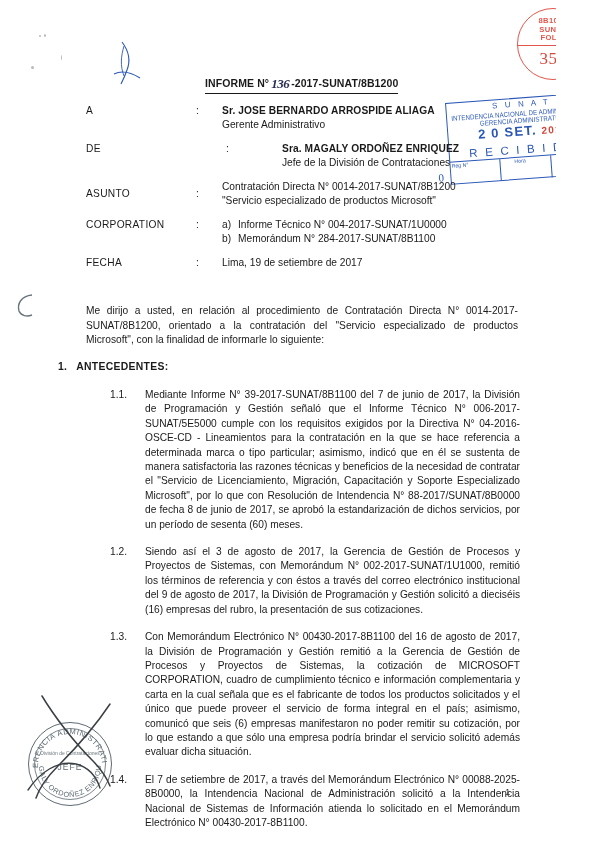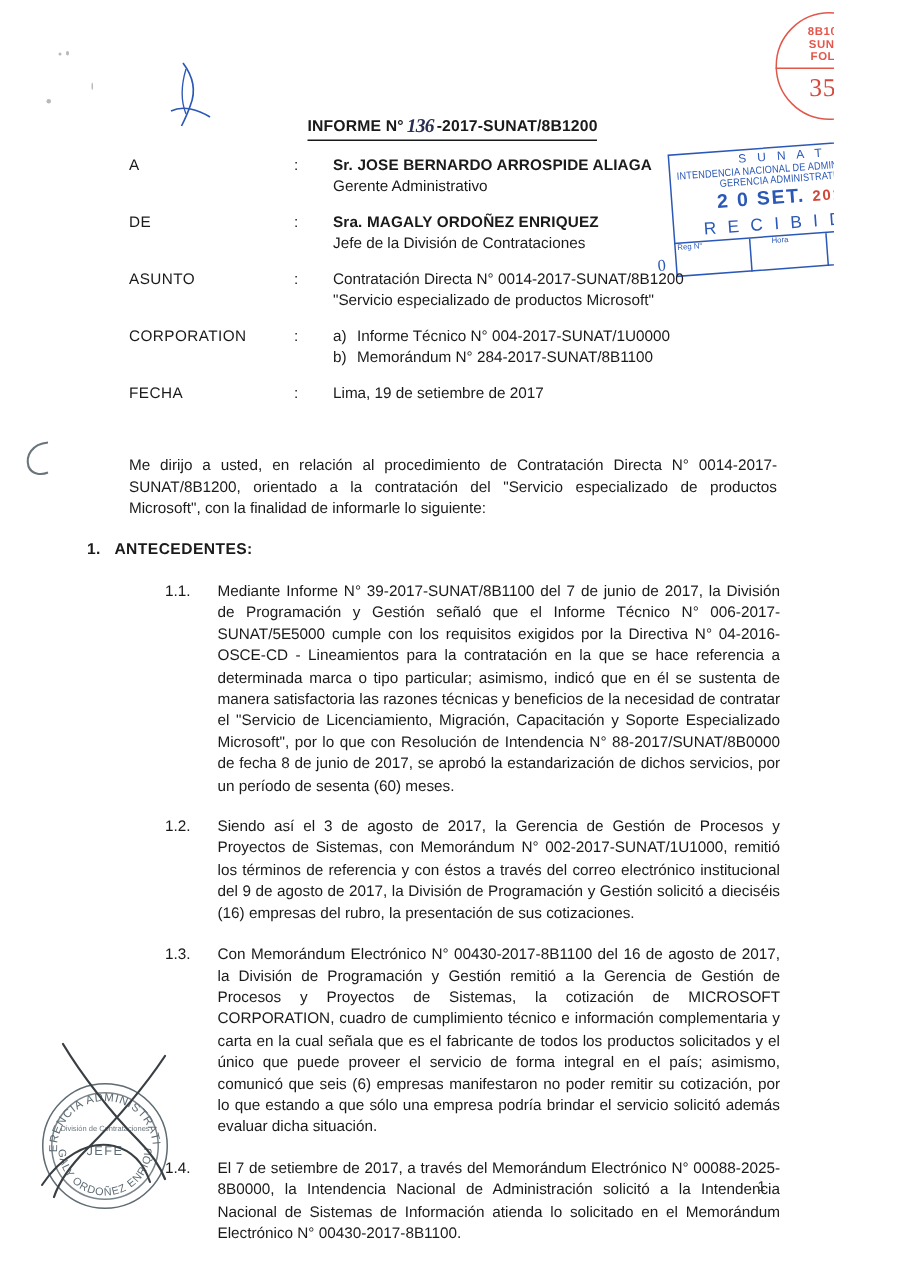--- a/index.html
+++ b/index.html
@@ -399,30 +399,30 @@
 
     <div class="field-row">
       <div class="field-label">A</div>
       <div class="field-colon">:</div>
       <div class="field-value">
         <div class="strong">Sr. JOSE BERNARDO ARROSPIDE ALIAGA</div>
         <div>Gerente Administrativo</div>
       </div>
     </div>
 
-    <div class="field-row" style="margin-top:5px;">
+    <div class="field-row" style="margin-top:5px;gap:30px;">
       <div class="field-label">DE</div>
       <div class="field-colon">:</div>
       <div class="field-value">
         <div class="strong">Sra. MAGALY ORDOÑEZ ENRIQUEZ</div>
         <div>Jefe de la División de Contrataciones</div>
       </div>
     </div>
 
-    <div class="field-row" style="margin-top:5px;">
+    <div class="field-row" style="margin-top:5px;align-items:center;">
       <div class="field-label">ASUNTO</div>
       <div class="field-colon">:</div>
       <div class="field-value">
         <div>Contratación Directa N° 0014-2017-SUNAT/8B1200</div>
         <div>"Servicio especializado de productos Microsoft"</div>
       </div>
     </div>
 
     <div class="field-row" style="margin-top:5px;">
       <div class="field-label">CORPORATION</div>

